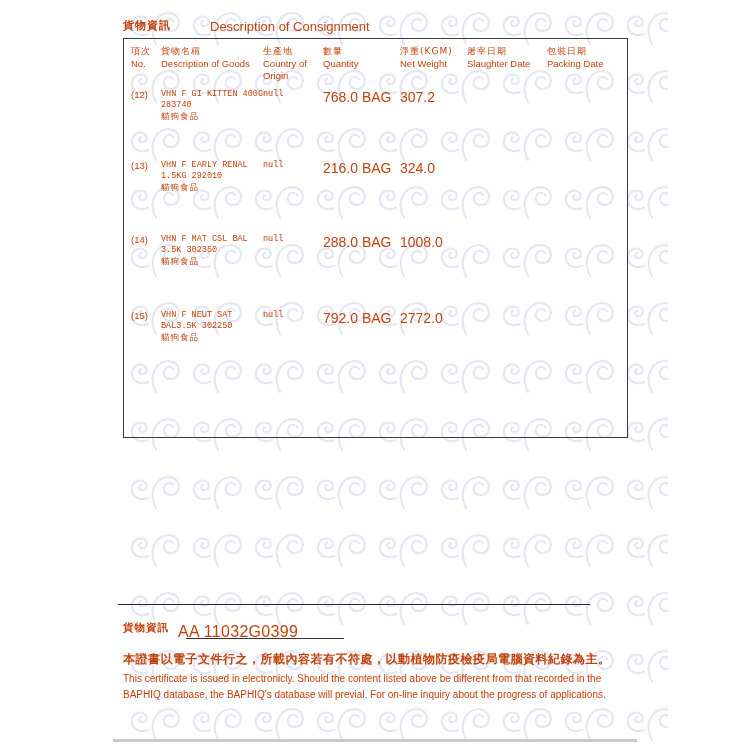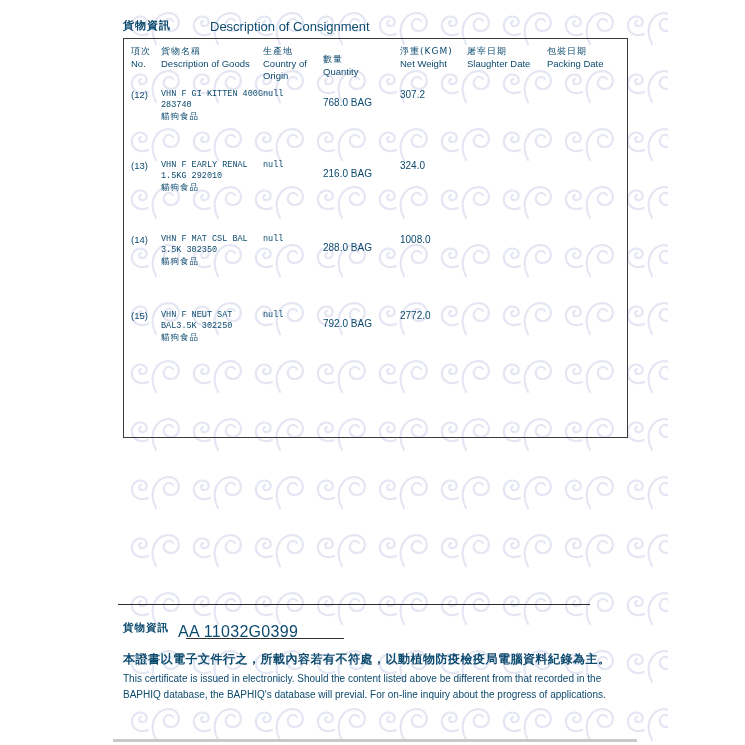--- a/index.html
+++ b/index.html
@@ -1,34 +1,34 @@
 <!DOCTYPE html>
 <html><head>
 <meta charset="utf-8">
 <style>
   html,body{margin:0;padding:0;background:#fff;}
   .page{position:relative;width:668px;height:745px;background:#ffffff;overflow:hidden;
-        font-family:"Liberation Sans",sans-serif;color:#0c4a6e;text-decoration:underline;}
+        font-family:"Liberation Sans",sans-serif;color:#c2410c;text-decoration:underline;}
   .abs{position:absolute;}
   
   #wm-svg{position:absolute;left:0;top:0;width:745px;height:745px;pointer-events:none;}
   
   .title-cn{left:123px;top:18px;font-size:11px;font-weight:bold;letter-spacing:1px;
             font-family:"DejaVu Sans",sans-serif;}
   .title-en{left:210px;top:19px;font-size:13px;}
   
   .tbl{left:123px;top:38px;width:503px;height:398px;border:1.5px solid #3a3a3a;background:transparent;}
   .cn{font-family:"DejaVu Sans",sans-serif;font-size:9px;letter-spacing:1px;white-space:nowrap;}
   .en{font-size:9.5px;white-space:nowrap;}
-  .c-no{left:7px;}  .c-goods{left:37px;} .c-origin{left:139px;} .c-qty{left:199px;margin-top:8px;}
+  .c-no{left:7px;}  .c-goods{left:37px;} .c-origin{left:139px;} .c-qty{left:199px;}
   .c-net{left:276px;} .c-sla{left:343px;} .c-pack{left:423px;}
   .hdr-cn{top:6px;} .hdr-en{top:19px;} .hdr-en2{top:31px;}
   .mono{font-family:"Liberation Mono",monospace;font-size:8.5px;white-space:nowrap;}
   .goods-line{line-height:11px;}
-  .cellnum{font-size:10px;white-space:nowrap;}
+  .cellnum{font-size:14px;white-space:nowrap;}
   .cncell{font-family:"DejaVu Sans",sans-serif;font-size:8.5px;letter-spacing:1px;}
   
   .midline{left:118px;top:604px;width:472px;border-top:1.5px solid #2a2a2a;height:0;}
   .decl-label{left:123px;top:621px;font-size:10.5px;font-weight:bold;letter-spacing:1px;
               font-family:"DejaVu Sans",sans-serif;}
   .decl-num{left:178px;top:623px;font-size:16px;letter-spacing:0.3px;}
   .decl-underline{left:186px;top:638px;width:158px;border-top:1px solid #333;height:0;}
   .notice-cn{left:123px;top:651px;width:560px;font-size:12px;font-weight:bold;letter-spacing:0.5px;
              font-family:"DejaVu Sans",sans-serif;}
   .notice-en{left:123px;top:671px;width:512px;font-size:10px;line-height:15.5px;}

